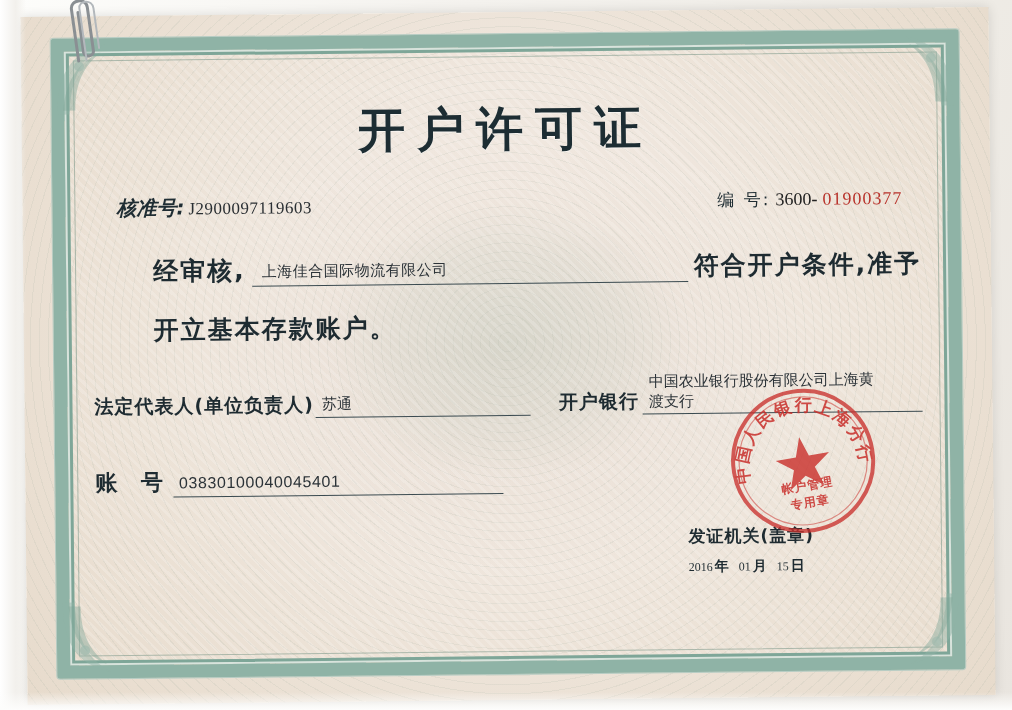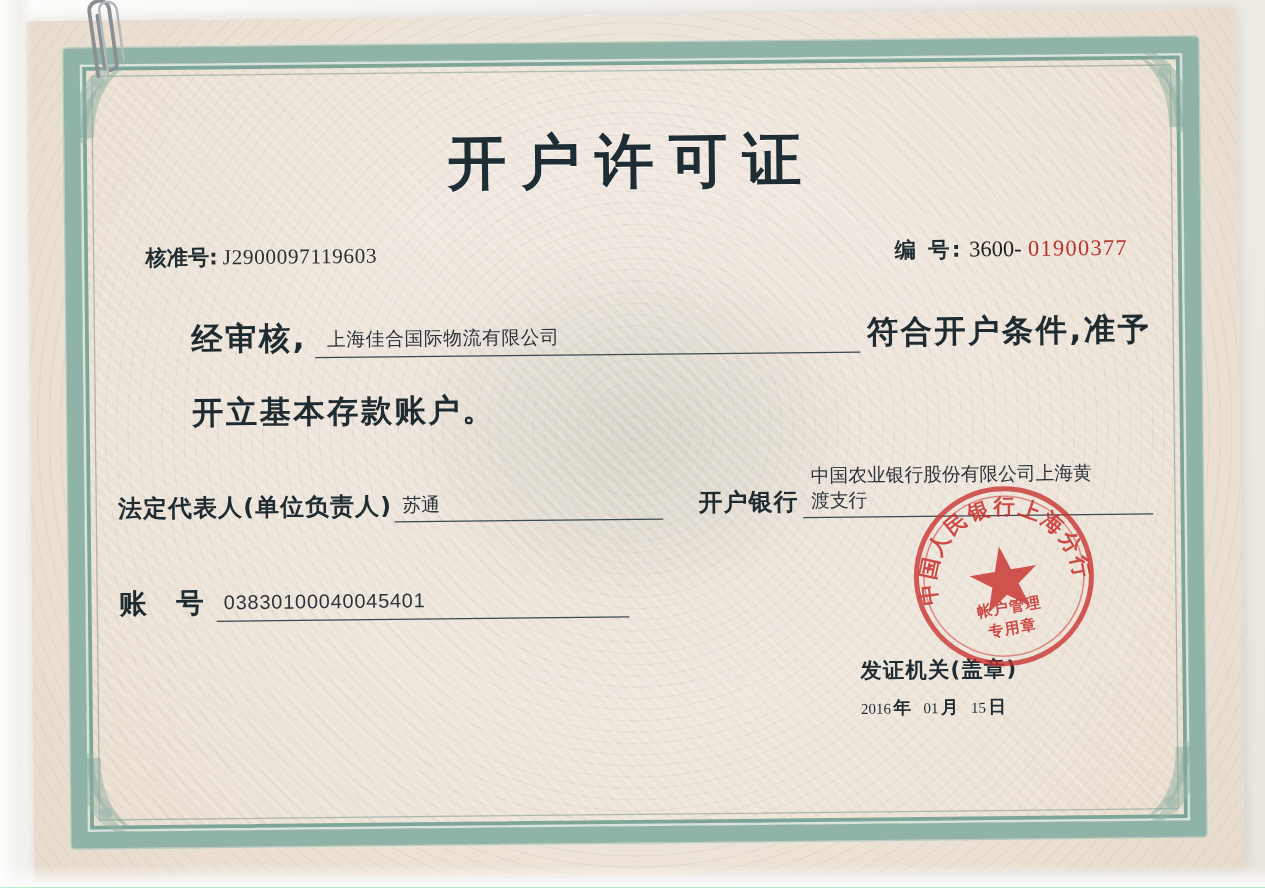--- a/index.html
+++ b/index.html
@@ -11,21 +11,21 @@
     width: 1012px;
     height: 710px;
     overflow: hidden;
     font-family: "Liberation Sans", sans-serif;
   }
 
   #page {
     position: relative;
     width: 1012px;
     height: 710px;
-    background: #22c55e;
+    background: #a3a3a3;
     overflow: hidden;
   }
 
   
   .photo-bg {
     position: absolute;
     inset: 0;
     background:
       linear-gradient(115deg, #fdfdfb 0%, #f4f2ee 35%, #efece6 70%, #e9e5df 100%);
   }
@@ -150,40 +150,41 @@
     position: absolute;
     left: 24px;
     top: 0;
     display: flex;
     align-items: baseline;
     gap: 4px;
   }
   .approve-no .lbl {
     font-family: "DejaVu Sans", sans-serif;
     font-weight: bold;
-    font-size: 17px;
+    font-size: 20px;
     color: #1f2d33;
+    font-style: italic;
   }
   .approve-no .val {
     font-family: "Liberation Serif", serif;
     font-size: 17px;
     color: #2a2f33;
     letter-spacing: 0.5px;
   }
   .serial {
     position: absolute;
     right: 18px;
     top: 0;
     display: flex;
     align-items: baseline;
     gap: 5px;
   }
   .serial .lbl {
     font-family: "DejaVu Sans", sans-serif;
-    font-weight: bold;
+    font-weight: normal;
     font-size: 17px;
     color: #1f2d33;
     letter-spacing: 2px;
   }
   .serial .prefix {
     font-family: "Liberation Serif", serif;
     font-size: 18px;
     color: #222;
   }
   .serial .digits {

